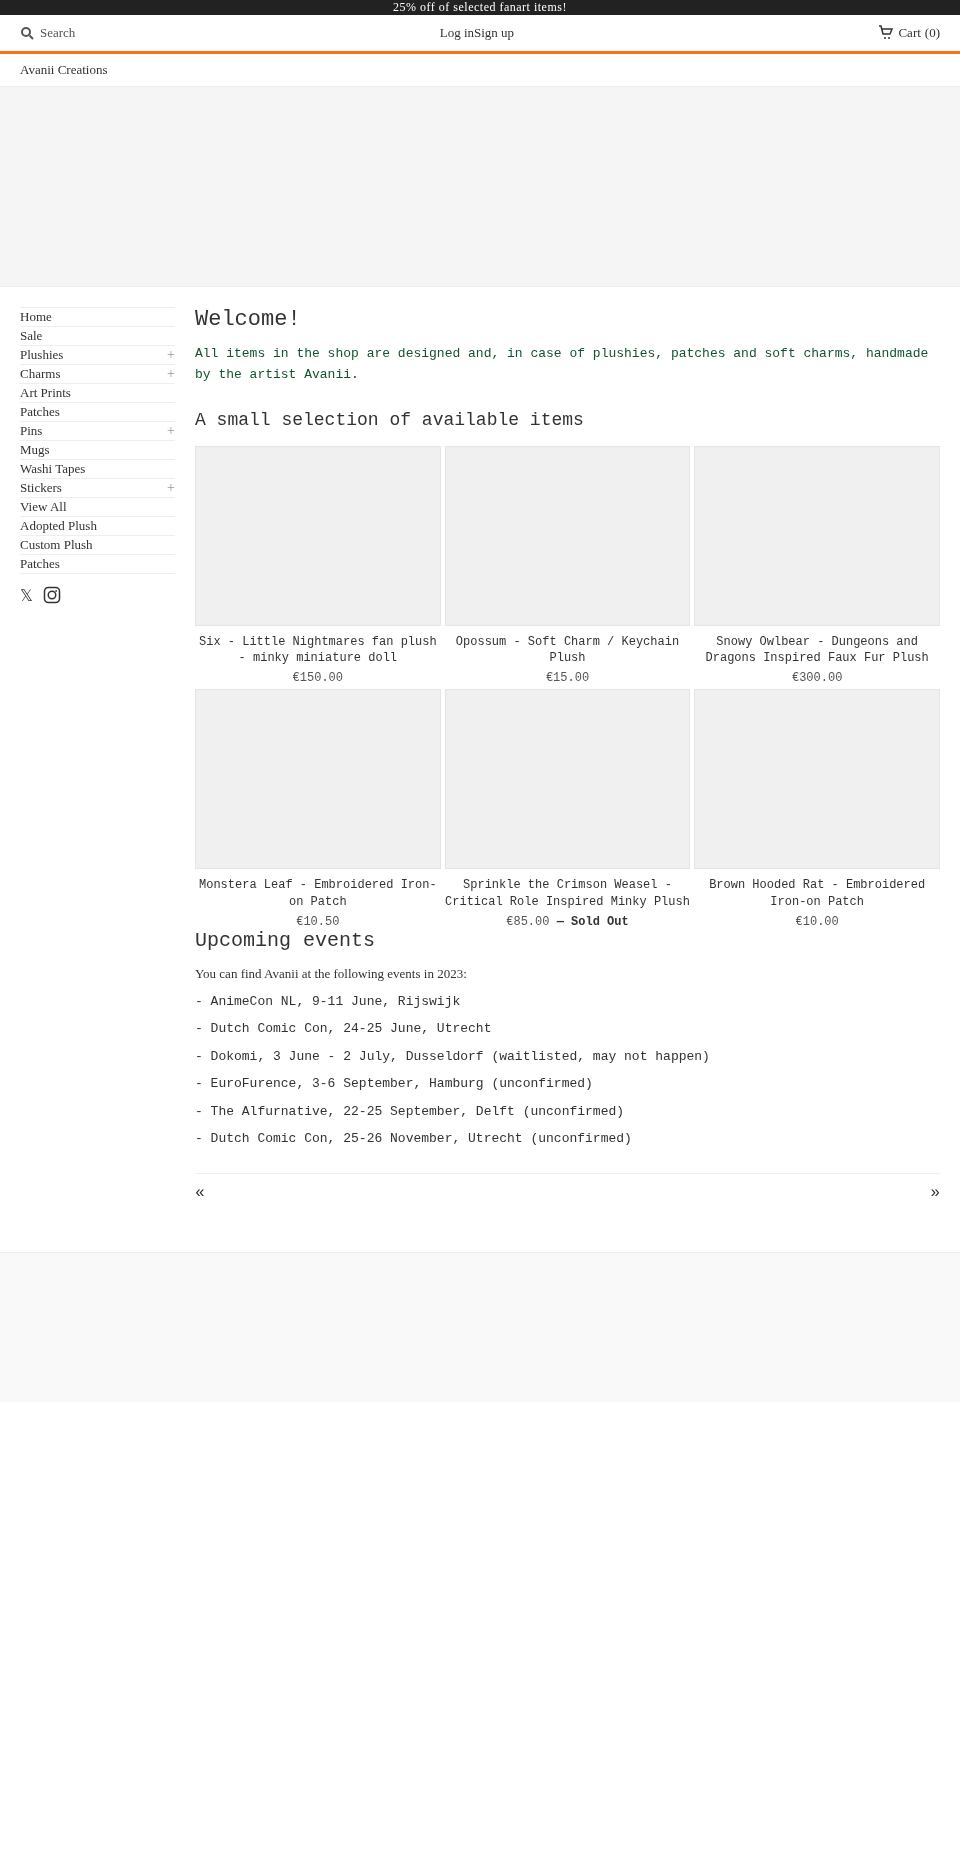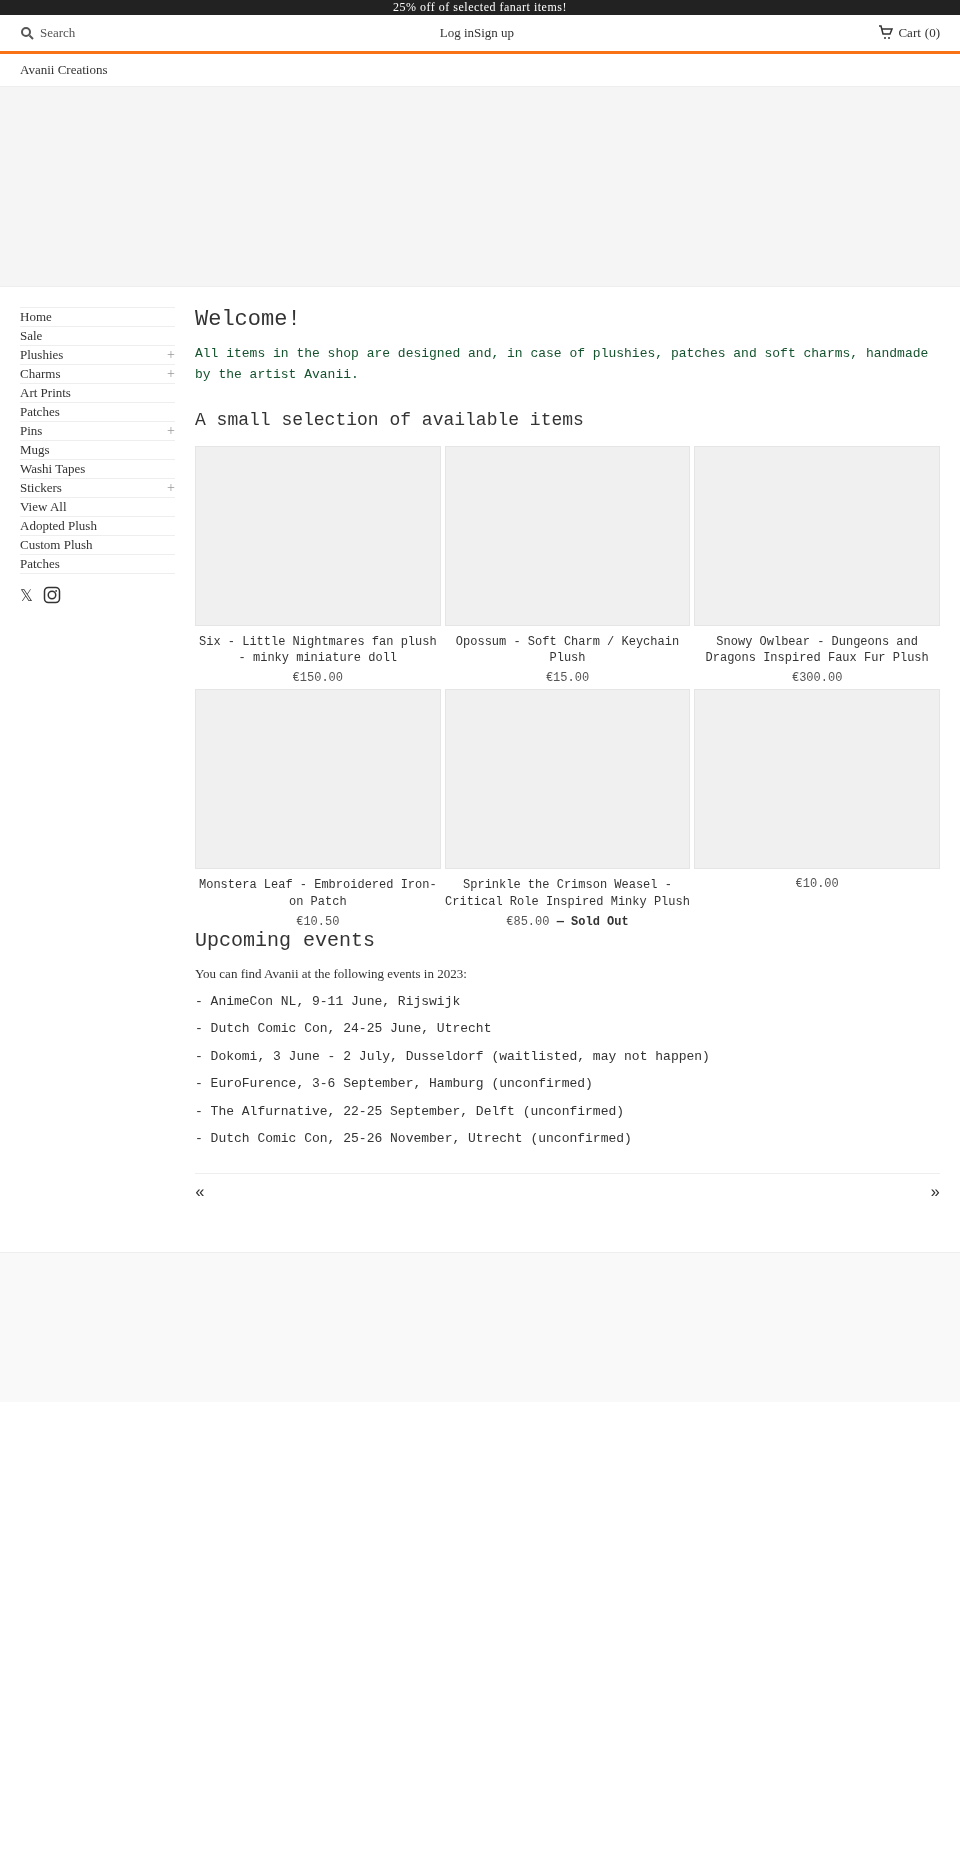--- a/index.html
+++ b/index.html
@@ -358,20 +358,21 @@
         <div class="product-image"></div>
         <div class="product-title">Sprinkle the Crimson Weasel - Critical Role Inspired Minky Plush</div>
         <div class="product-price">
           <span>€85.00</span>
           <span class="sold-out"> — <strong>Sold Out</strong></span>
         </div>
       </div>
 
       <div class="product-card">
         <div class="product-image"></div>
+        <div class="product-title">Brown Hooded Rat - Embroidered Iron-on Patch</div>
         <div class="product-price">€10.00</div>
       </div>
 
     </div>
 
     <h2 class="events-title">Upcoming events</h2>
     <p class="events-intro">You can find Avanii at the following events in 2023:</p>
 
     <div>
       <div class="event-item">- AnimeCon NL, 9-11 June, Rijswijk</div>

